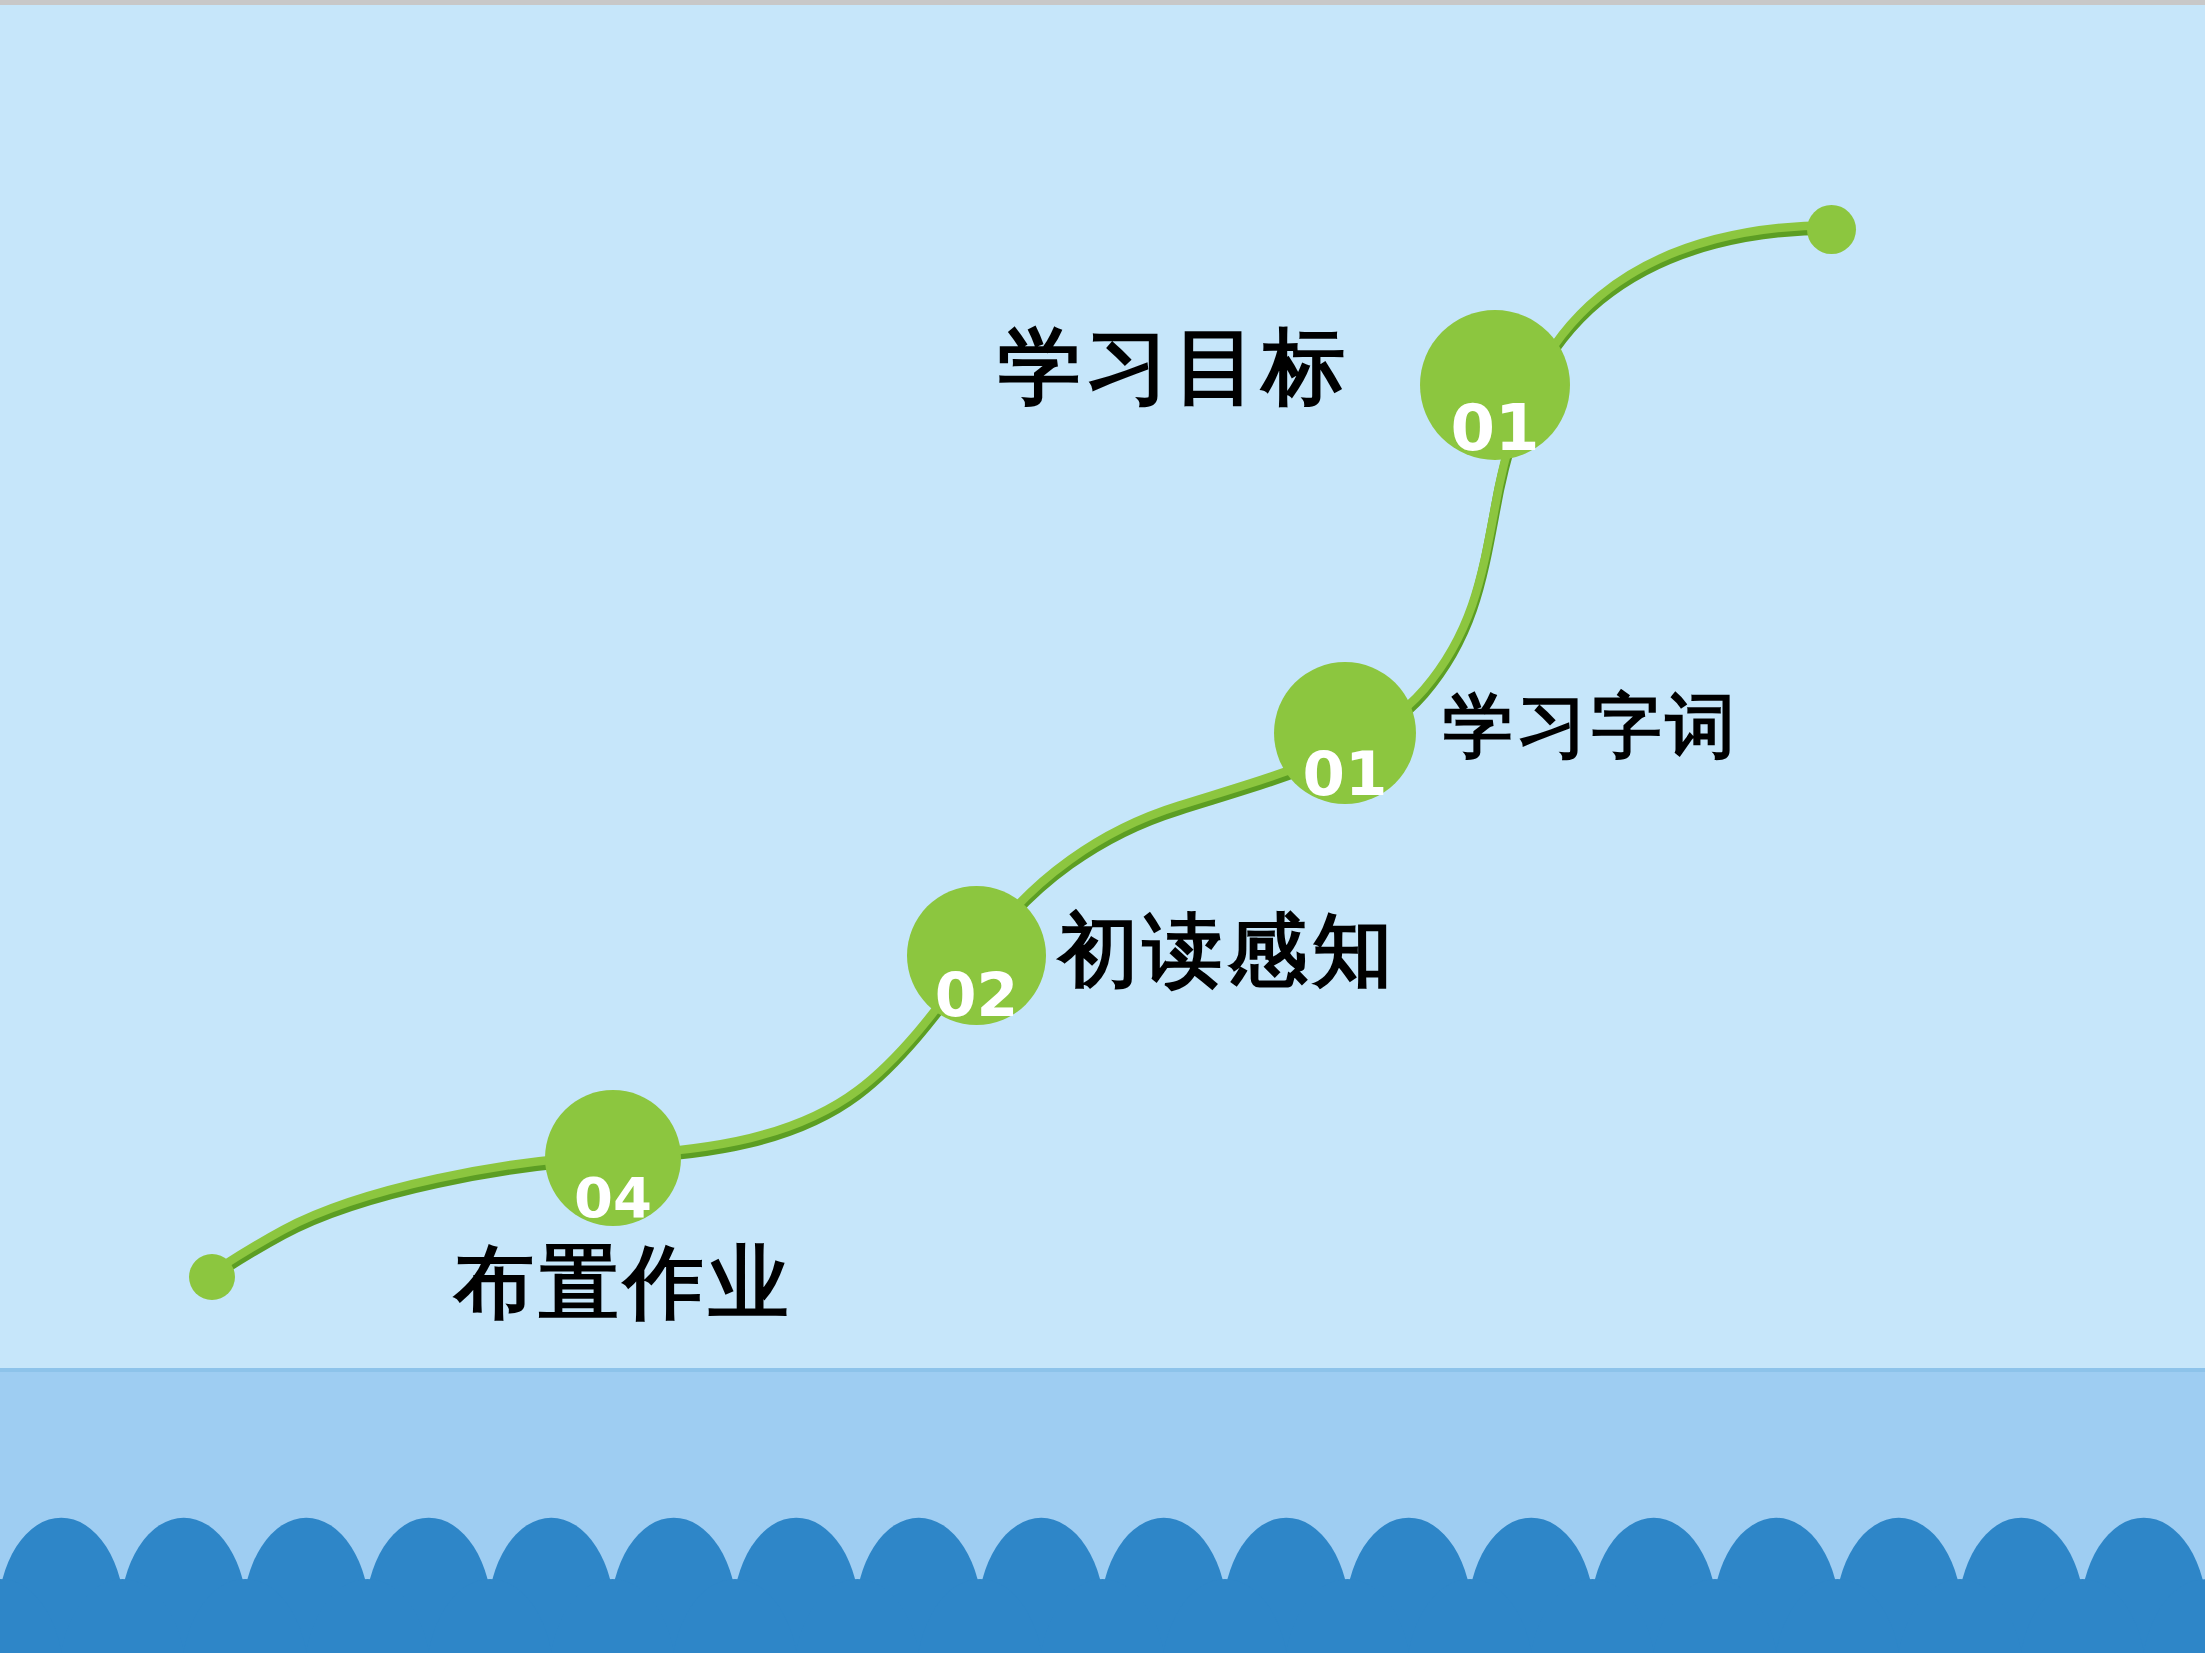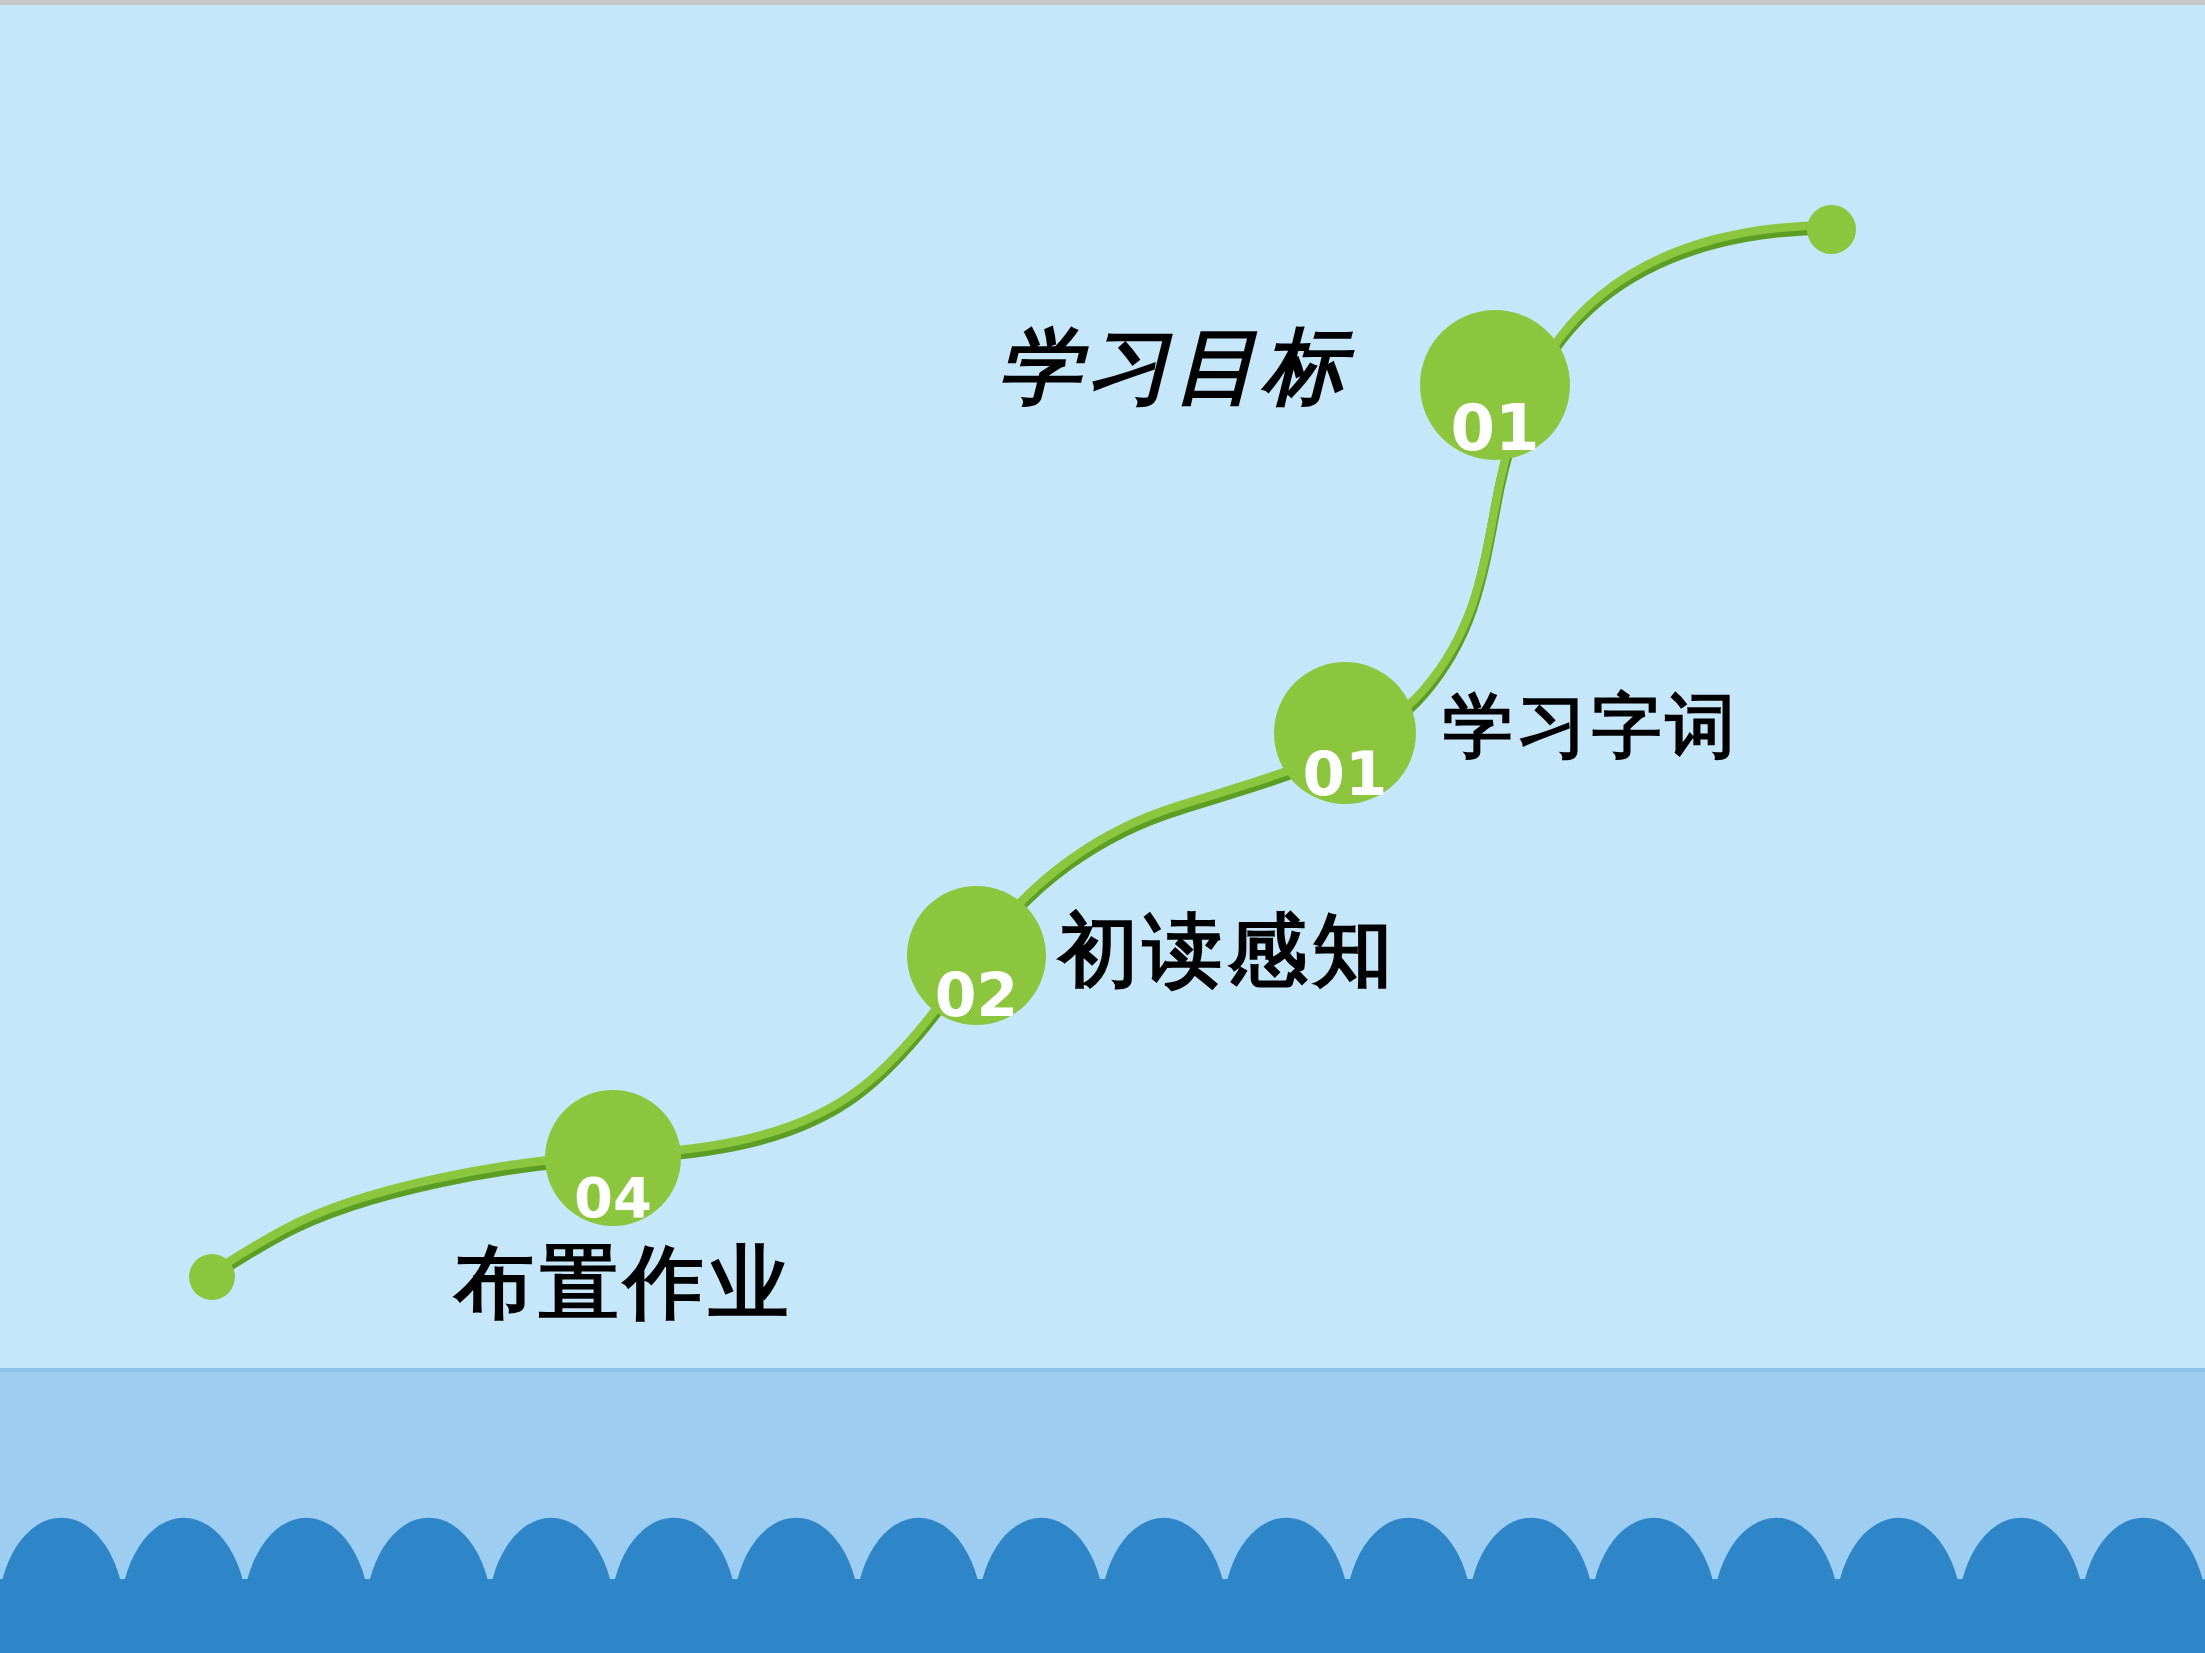--- a/index.html
+++ b/index.html
@@ -91,21 +91,21 @@
   .step-label {
     position: absolute;
     color: #000000;
     font-family: "DejaVu Serif", serif;
     font-weight: bold;
     letter-spacing: 0.06em;
     white-space: nowrap;
     line-height: 1;
     user-select: none;
   }
-  #label-01 { left: 998px; top: 325px;  font-size: 83px; font-style: italic; }
+  #label-01 { left: 998px; top: 325px;  font-size: 83px; }
   #label-02 { left: 1443px; top: 691px;  font-size: 70px; }
   #label-03 { left: 1058px; top: 910px; font-size: 80px; }
   #label-04 { left: 454px;  top: 1242px; font-size: 80px; }
 </style>
 </head>
 <body>
 
 <div id="slide">
 
   <div id="top-strip"></div>

